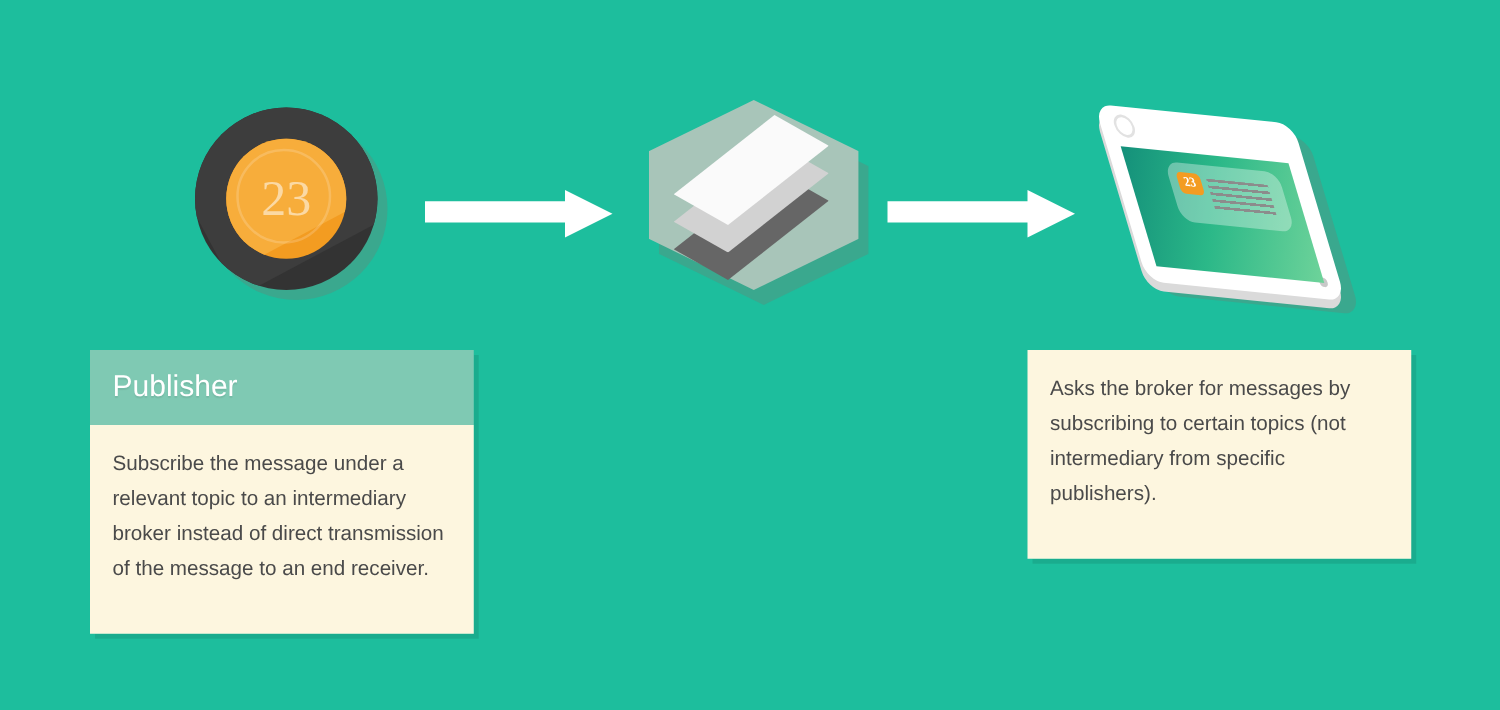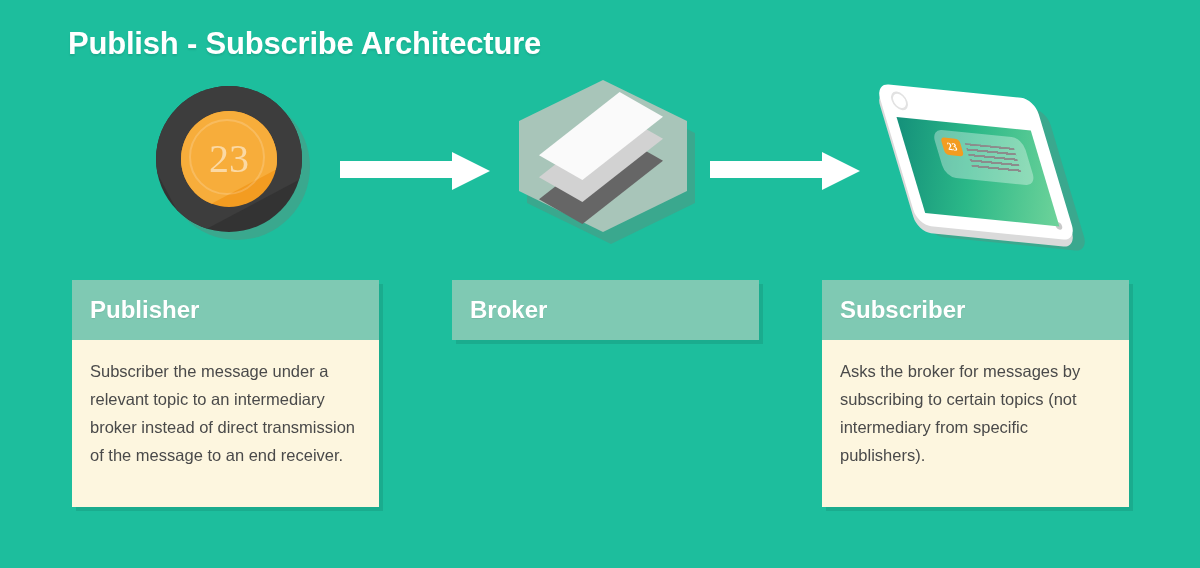--- a/index.html
+++ b/index.html
@@ -249,42 +249,41 @@
   .card-header {
     background: #7FC9B3;
     height: 60px;
     padding: 0 18px;
     display: flex;
     align-items: center;
     box-sizing: border-box;
   }
   .card-title {
     font-size: 24px;
-    font-weight: bold;
+    font-weight: normal;
     color: #FFFFFF;
     text-shadow: 0 1px 1px rgba(0,0,0,0.08);
   }
   .card-body {
     background: #FDF6DF;
     padding: 17px 20px 24px 18px;
     box-sizing: border-box;
     min-height: 167px;
   }
   .card-text {
     font-size: 16.5px;
     line-height: 28px;
     color: #4A4A4A;
   }
 </style>
 </head>
 <body>
 
 <div id="canvas">
 
-  <div id="page-title">Publish - Subscribe Architecture</div>
 
   <div class="icon-slot" id="publisher-icon">
     <div class="badge-shadow"></div>
     <div class="badge-ring">
       <div class="badge-ring-hl"></div>
     </div>
     <div class="badge-core">
       <div class="badge-core-hl"></div>
     </div>
     <div class="badge-inner-ring"></div>
@@ -322,32 +321,26 @@
         </div>
       </div>
     </div>
   </div>
 
   <div class="card" id="card-publisher">
     <div class="card-header">
       <span class="card-title">Publisher</span>
     </div>
     <div class="card-body">
-      <div class="card-text">Subscriber the message under a relevant topic to an intermediary broker instead of direct transmission of the message to an end receiver.</div>
+      <div class="card-text">Subscribe the message under a relevant topic to an intermediary broker instead of direct transmission of the message to an end receiver.</div>
     </div>
   </div>
 
   <div class="card" id="card-broker">
-    <div class="card-header">
-      <span class="card-title">Broker</span>
-    </div>
   </div>
 
   <div class="card" id="card-subscriber">
-    <div class="card-header">
-      <span class="card-title">Subscriber</span>
-    </div>
     <div class="card-body">
       <div class="card-text">Asks the broker for messages by subscribing to certain topics (not intermediary from specific publishers).</div>
     </div>
   </div>
 
 </div>
 
 </body></html>

